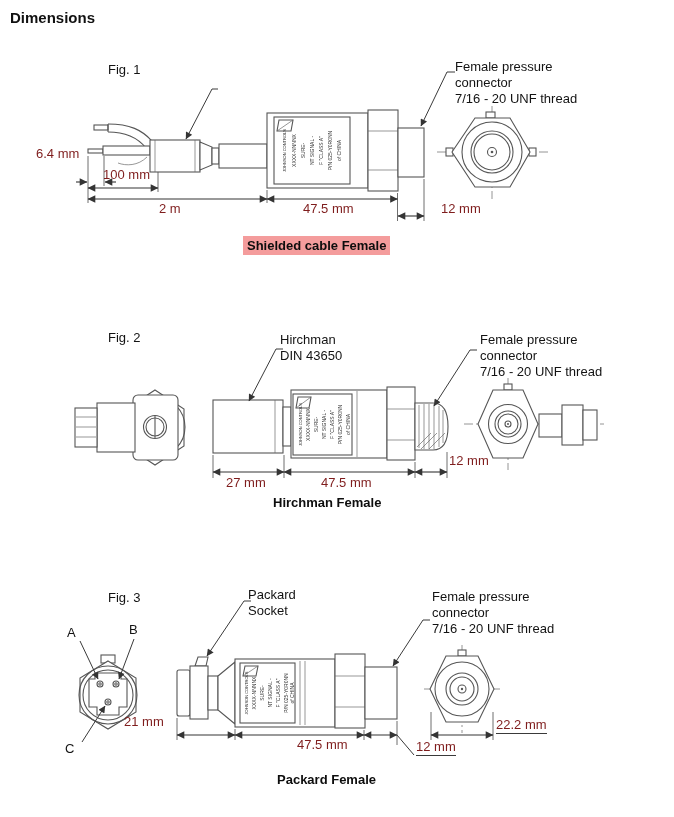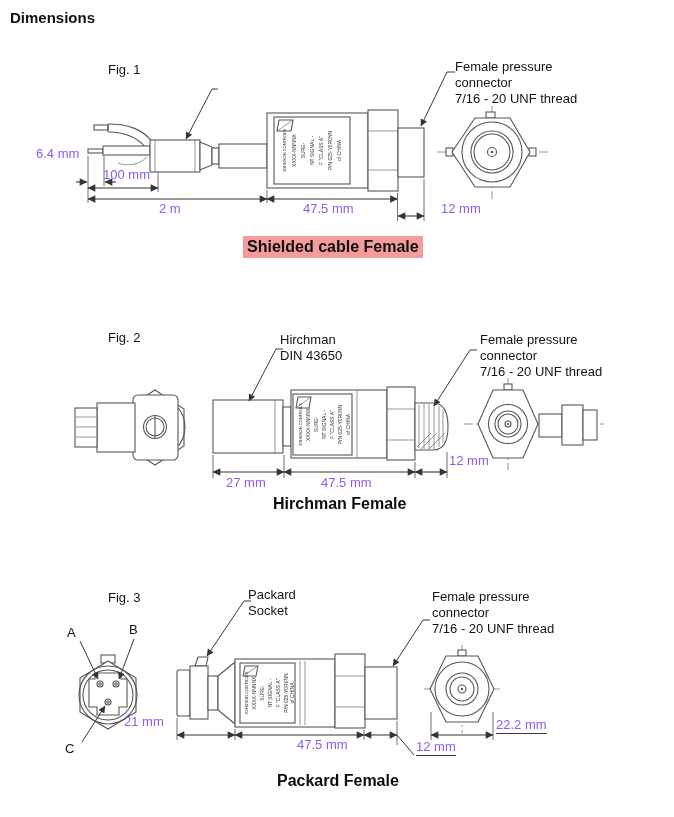--- a/index.html
+++ b/index.html
@@ -1,23 +1,23 @@
 <!DOCTYPE html>
 <html><head>
 <meta charset="utf-8">
 <style>
   html,body{margin:0;padding:0;background:#fff;}
   .page{position:relative;width:674px;height:817px;background:#fff;overflow:hidden;
         font-family:"Liberation Sans",sans-serif;color:#111;border-right:4px solid #000000;}
   .title{position:absolute;font-size:15px;font-weight:bold;color:#111;white-space:nowrap;}
   .txt{position:absolute;font-size:13px;line-height:16px;color:#131313;white-space:nowrap;}
   .ann{position:absolute;font-size:13px;line-height:16px;color:#131313;white-space:nowrap;}
-  .dim{position:absolute;font-size:13px;color:#8b5cf6;white-space:nowrap;}
+  .dim{position:absolute;font-size:13px;color:#7f1d1d;white-space:nowrap;}
   .dim.u{border-bottom:1.5px solid #3a3a3a;padding-bottom:1px;}
-  .cap{position:absolute;font-size:16px;font-weight:bold;color:#0d0d0d;white-space:nowrap;}
+  .cap{position:absolute;font-size:13px;font-weight:bold;color:#0d0d0d;white-space:nowrap;}
   .cap.hl{padding:2px 4px;}
   svg{position:absolute;left:0;top:0;}
   .o{fill:#fff;stroke:#565656;stroke-width:1.1;}
   .ol{fill:none;stroke:#565656;stroke-width:1.1;}
   .thin{fill:none;stroke:#6a6a6a;stroke-width:0.7;}
   .dl{fill:none;stroke:#343434;stroke-width:1.1;}
   .ext{fill:none;stroke:#4a4a4a;stroke-width:0.8;}
   .cl{fill:none;stroke:#7a7a7a;stroke-width:0.8;stroke-dasharray:9 3 2 3;}
   .lead{fill:none;stroke:#3a3a3a;stroke-width:1;}
   .lblt{font-family:"Liberation Sans",sans-serif;font-size:5px;fill:#2a2a2a;}

